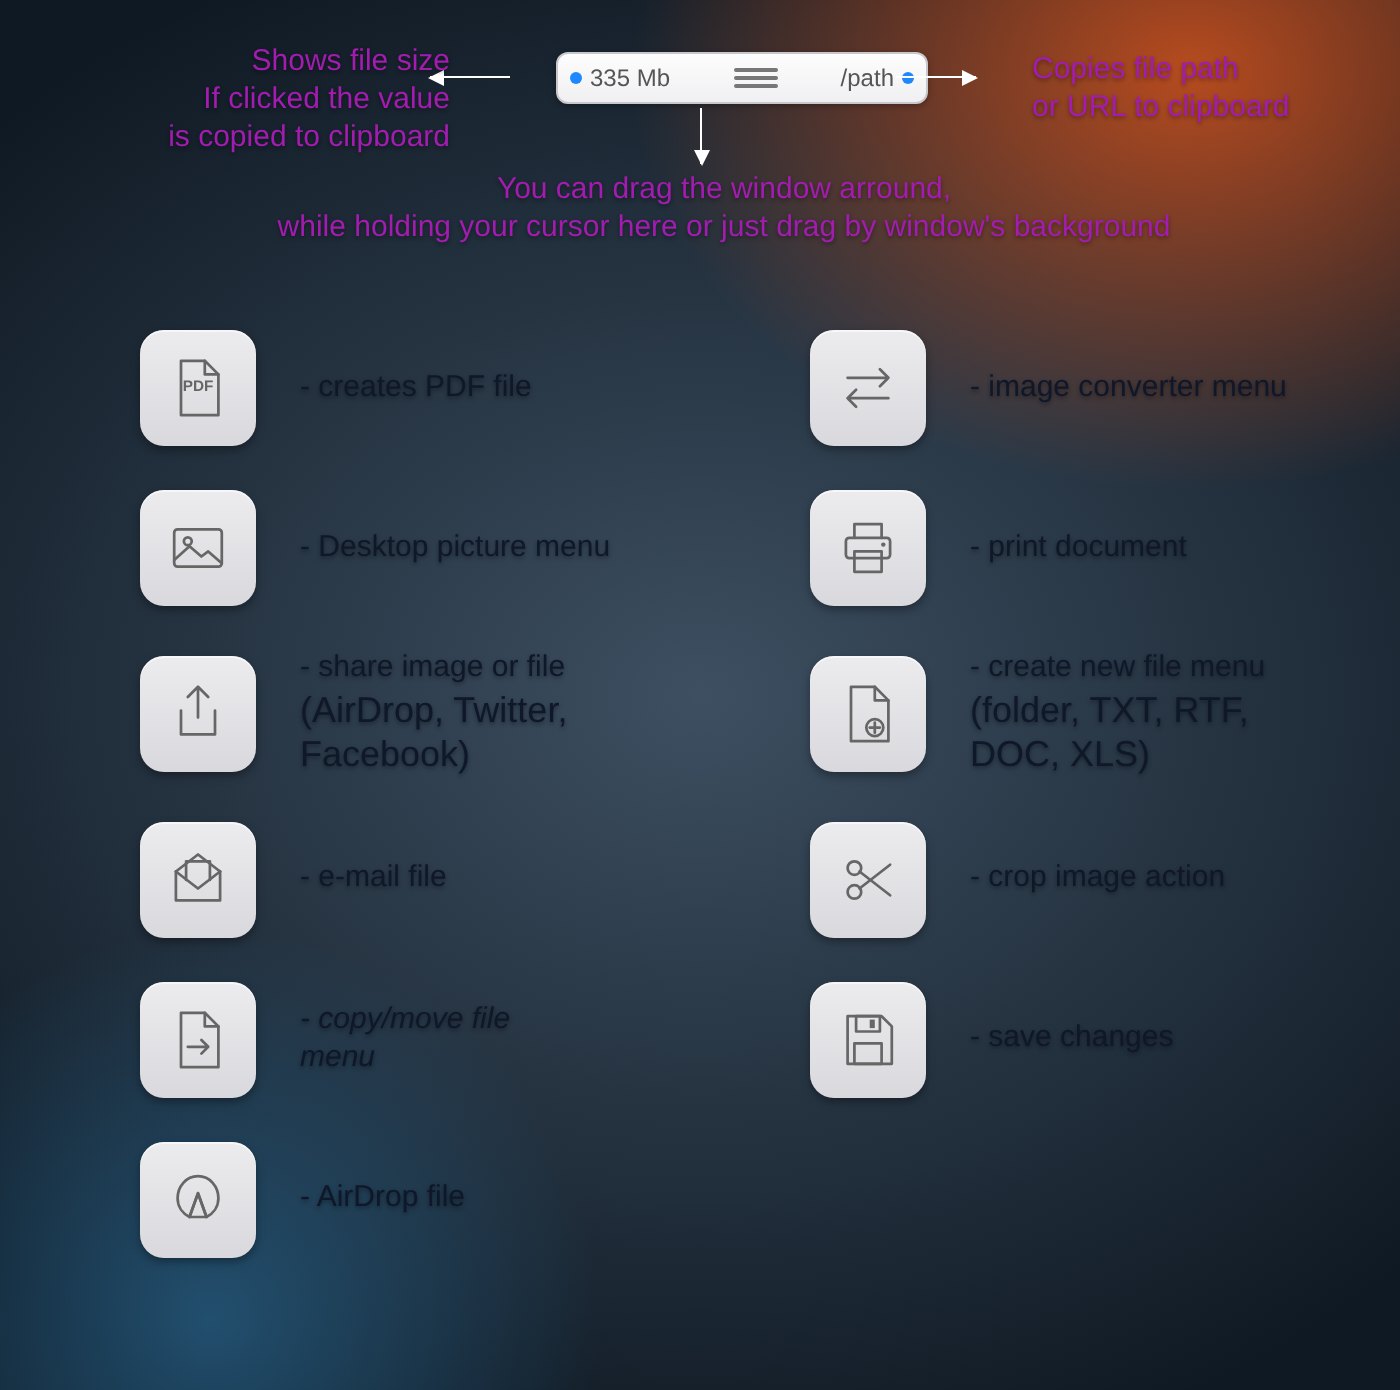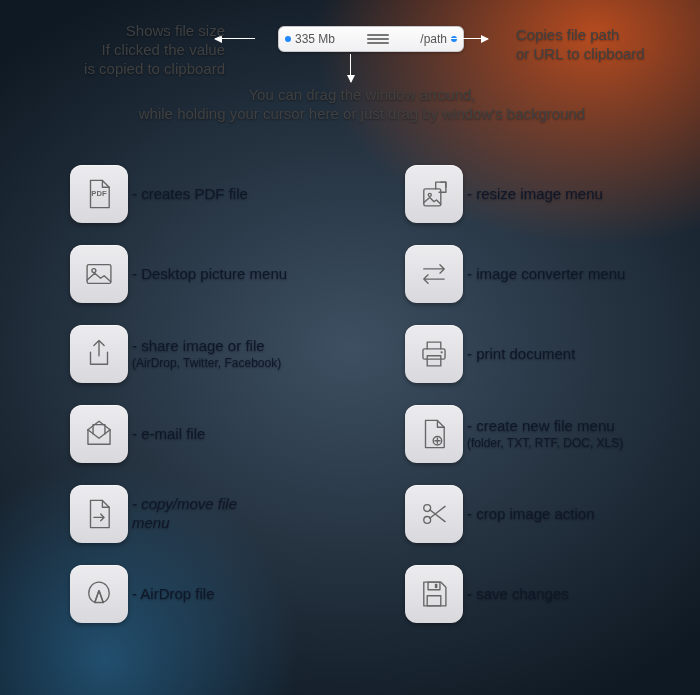--- a/index.html
+++ b/index.html
@@ -42,21 +42,21 @@
   }
   .toolbar .grip span {
     display: block; width: 22px; height: 2px; background: #777; border-radius: 1px;
   }
 
   
   .anno {
     position: absolute;
     font-size: 15px;
     font-weight: 300;
-    color: #404040;
+    color: #a21caf;
     text-align: center;
     line-height: 1.25;
     text-shadow: 0 1px 2px rgba(0,0,0,.4);
   }
   .arrow {
     position: absolute;
     height: 0;
   }
   .arrow.h {
     border-top: 1px solid #fff;
@@ -81,33 +81,33 @@
 
   
   .grid {
     position: absolute;
     top: 165px; left: 0; right: 0; bottom: 10px;
     display: flex;
     padding: 0 40px 0 70px;
     gap: 80px;
   }
   .col { flex: 1; display: flex; flex-direction: column; gap: 22px; }
-  .row { display: flex; align-items: center; gap: 4px; }
+  .row { display: flex; align-items: center; gap: 22px; }
   .tile {
     width: 58px; height: 58px;
     border-radius: 12px;
     background: linear-gradient(#ececef,#d9d9dd);
     box-shadow: 0 2px 4px rgba(0,0,0,.35), inset 0 1px 0 rgba(255,255,255,.6);
     display: flex; align-items: center; justify-content: center;
     flex: none;
     cursor: pointer;
   }
   .tile svg { width: 34px; height: 34px; stroke: #666; stroke-width: 1.6; fill: none; stroke-linecap: round; stroke-linejoin: round; }
   .desc { color: #0f172a; font-size: 15px; font-weight: 300; line-height: 1.25; text-shadow: 0 1px 2px rgba(0,0,0,.4); }
-  .desc .sub { font-size: 12px; display: block; }
+  .desc .sub { font-size: 18px; display: block; }
 </style>
 </head>
 <body>
 
 <div class="toolbar">
   <span class="dot"></span>
   <span class="size">335 Mb</span>
   <div class="grip">
     <span></span>
       <span></span>
@@ -198,32 +198,20 @@
           <path d="M15 30h10l-5-14z"></path>
         </svg>
       </div>
       <div class="desc">- AirDrop file</div>
     </div>
 
   </div>
 
   <div class="col">
 
-    <div class="row">
-      <div class="tile">
-        <svg viewBox="0 0 40 40">
-          <rect x="8" y="14" width="20" height="20" rx="2"></rect>
-          <circle cx="15" cy="21" r="1.8"></circle>
-          <path d="M8 30l7-6 5 5 3-2 5 5"></path>
-          <path d="M22 14V6h12v12h-8"></path>
-          <path d="M28 6l6 0 0 6"></path>
-        </svg>
-      </div>
-      <div class="desc">- resize image menu</div>
-    </div>
 
     <div class="row">
       <div class="tile">
         <svg viewBox="0 0 40 40">
           <path d="M8 14h24M27 9l5 5-5 5"></path>
           <path d="M32 26H8M13 21l-5 5 5 5"></path>
         </svg>
       </div>
       <div class="desc">- image converter menu</div>
     </div>

